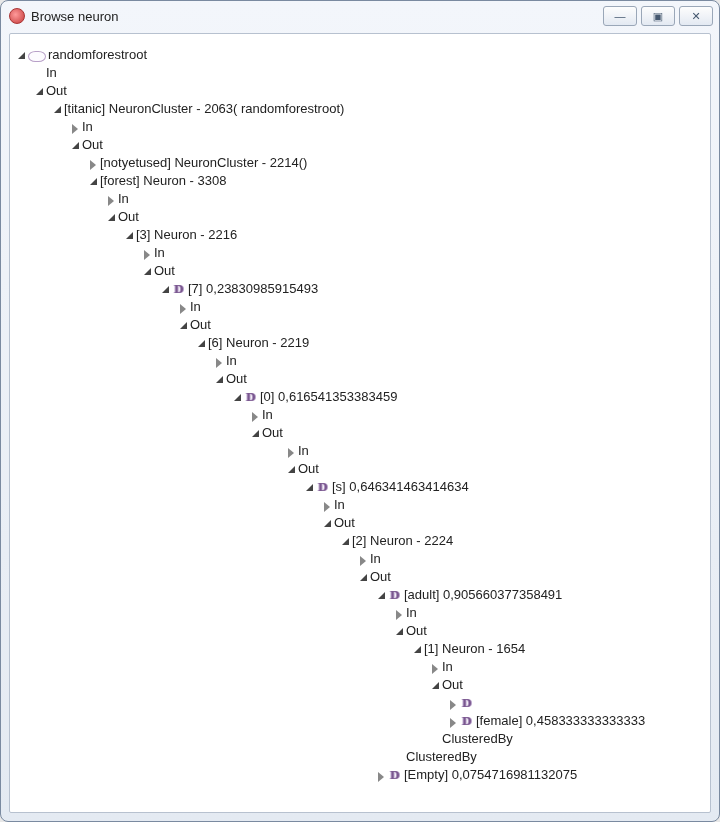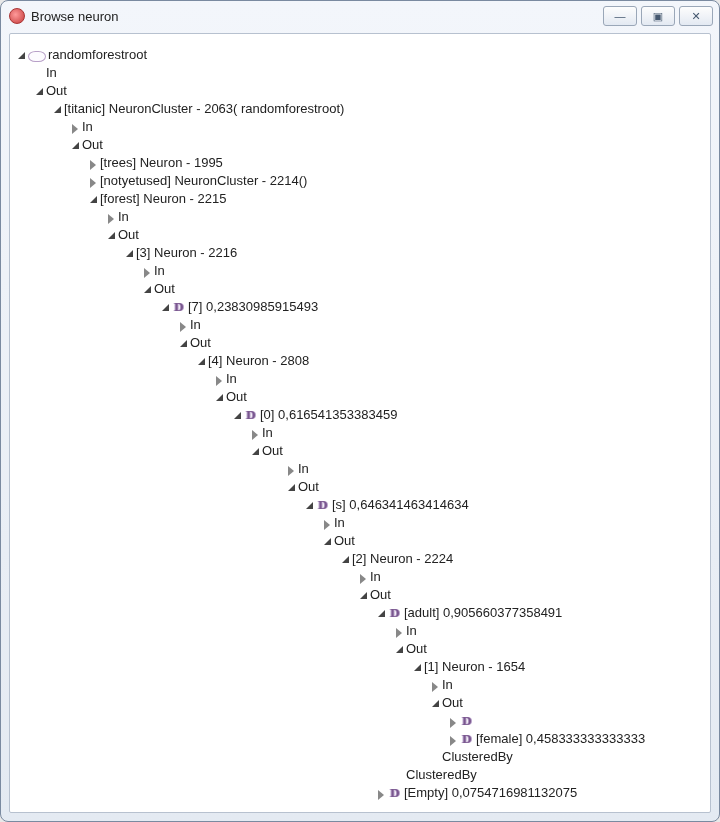--- a/index.html
+++ b/index.html
@@ -158,33 +158,27 @@
                       </li>
             <li class="node">
               <div class="row">
                 <span class="tw exp"></span>
                 <span class="lbl">Out</span>
                         </div>
               <ul>
                 <li class="node">
                             <div class="row">
                   <span class="tw col"></span>
-                  <span class="lbl">[trees]   Neuron - 1995</span>
-                            </div>
-                          </li>
-                <li class="node">
-                            <div class="row">
-                  <span class="tw col"></span>
                   <span class="lbl">[notyetused]   NeuronCluster - 2214()</span>
                             </div>
                           </li>
                 <li class="node">
                   <div class="row">
                     <span class="tw exp"></span>
-                    <span class="lbl">[forest]   Neuron - 2215</span>
+                    <span class="lbl">[forest]   Neuron - 3308</span>
                             </div>
                   <ul>
                     <li class="node">
                                 <div class="row">
                       <span class="tw col"></span>
                       <span class="lbl">In</span>
                                 </div>
                               </li>
                     <li class="node">
                       <div class="row">
@@ -225,21 +219,21 @@
                                               </li>
                                     <li class="node">
                                       <div class="row">
                                         <span class="tw exp"></span>
                                         <span class="lbl">Out</span>
                                                 </div>
                                       <ul>
                                         <li class="node">
                                           <div class="row">
                                             <span class="tw exp"></span>
-                                            <span class="lbl">[4]   Neuron - 2808</span>
+                                            <span class="lbl">[6]   Neuron - 2219</span>
                                                     </div>
                                           <ul>
                                             <li class="node">
                                                         <div class="row">
                                               <span class="tw col"></span>
                                               <span class="lbl">In</span>
                                                         </div>
                                                       </li>
                                             <li class="node">
                                               <div class="row">

